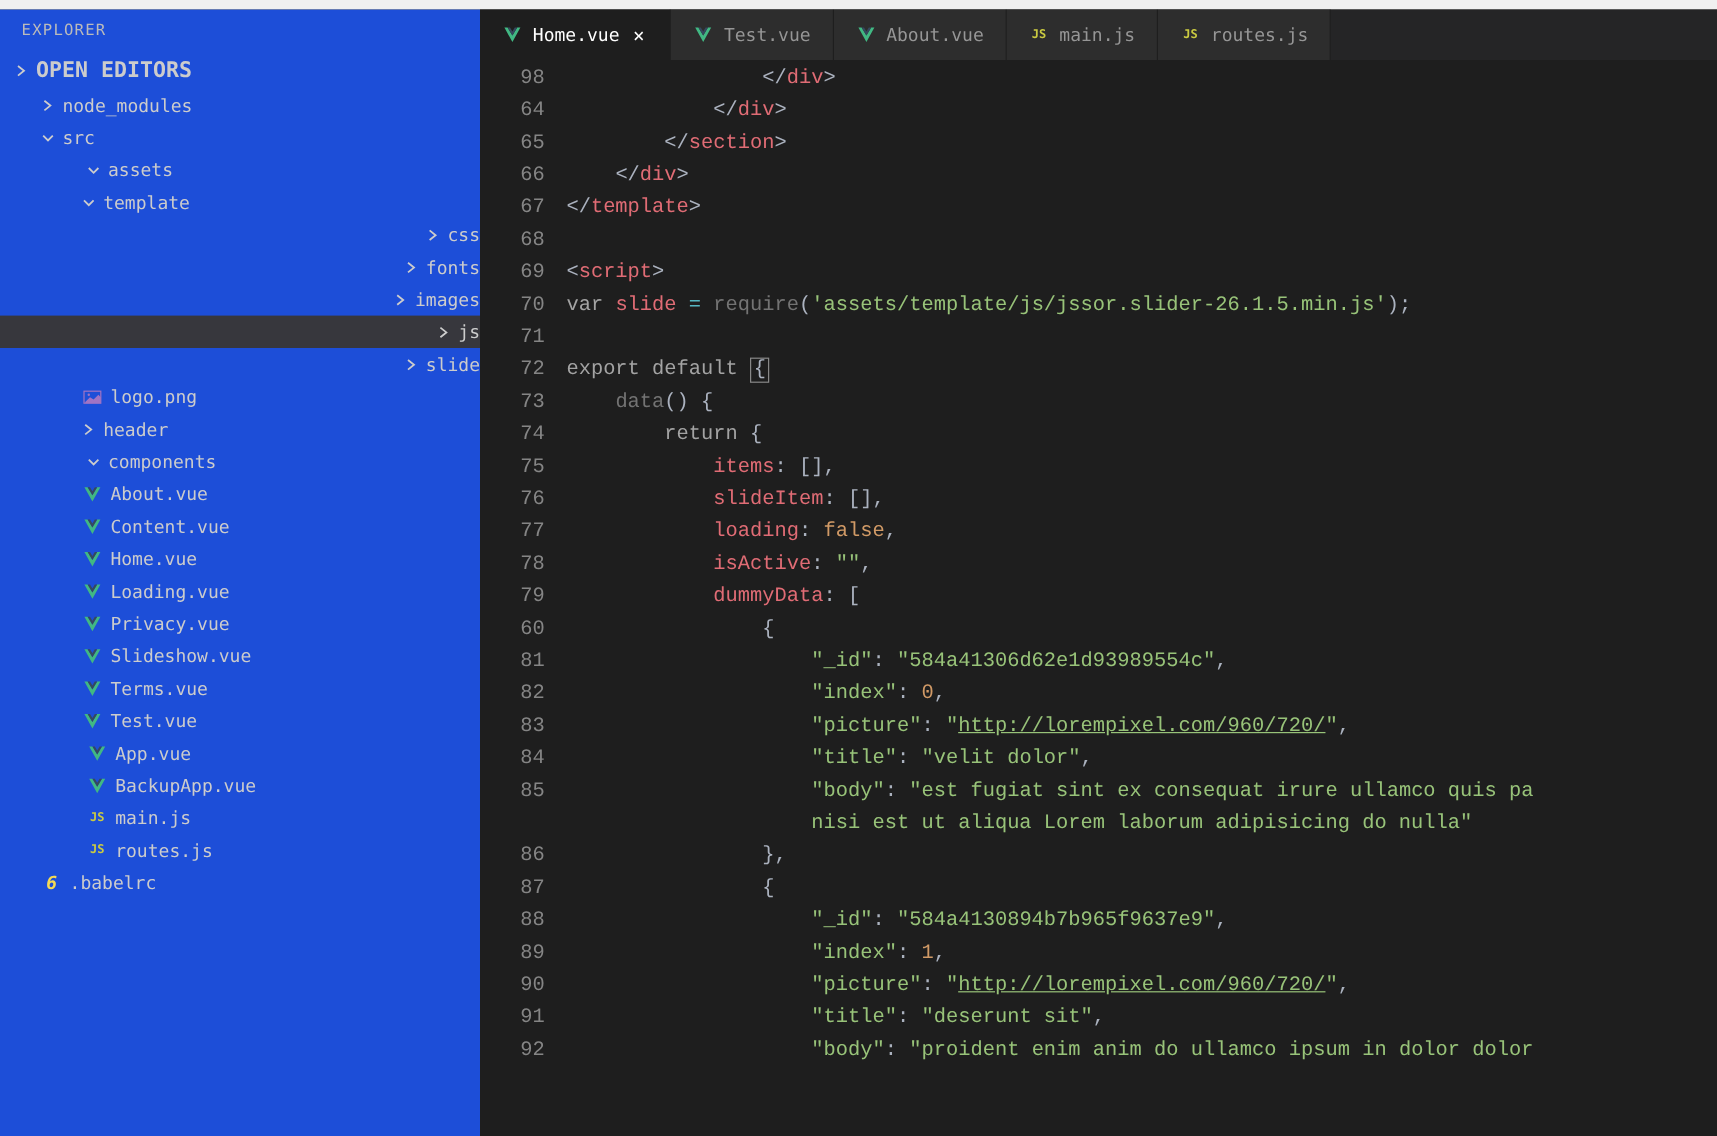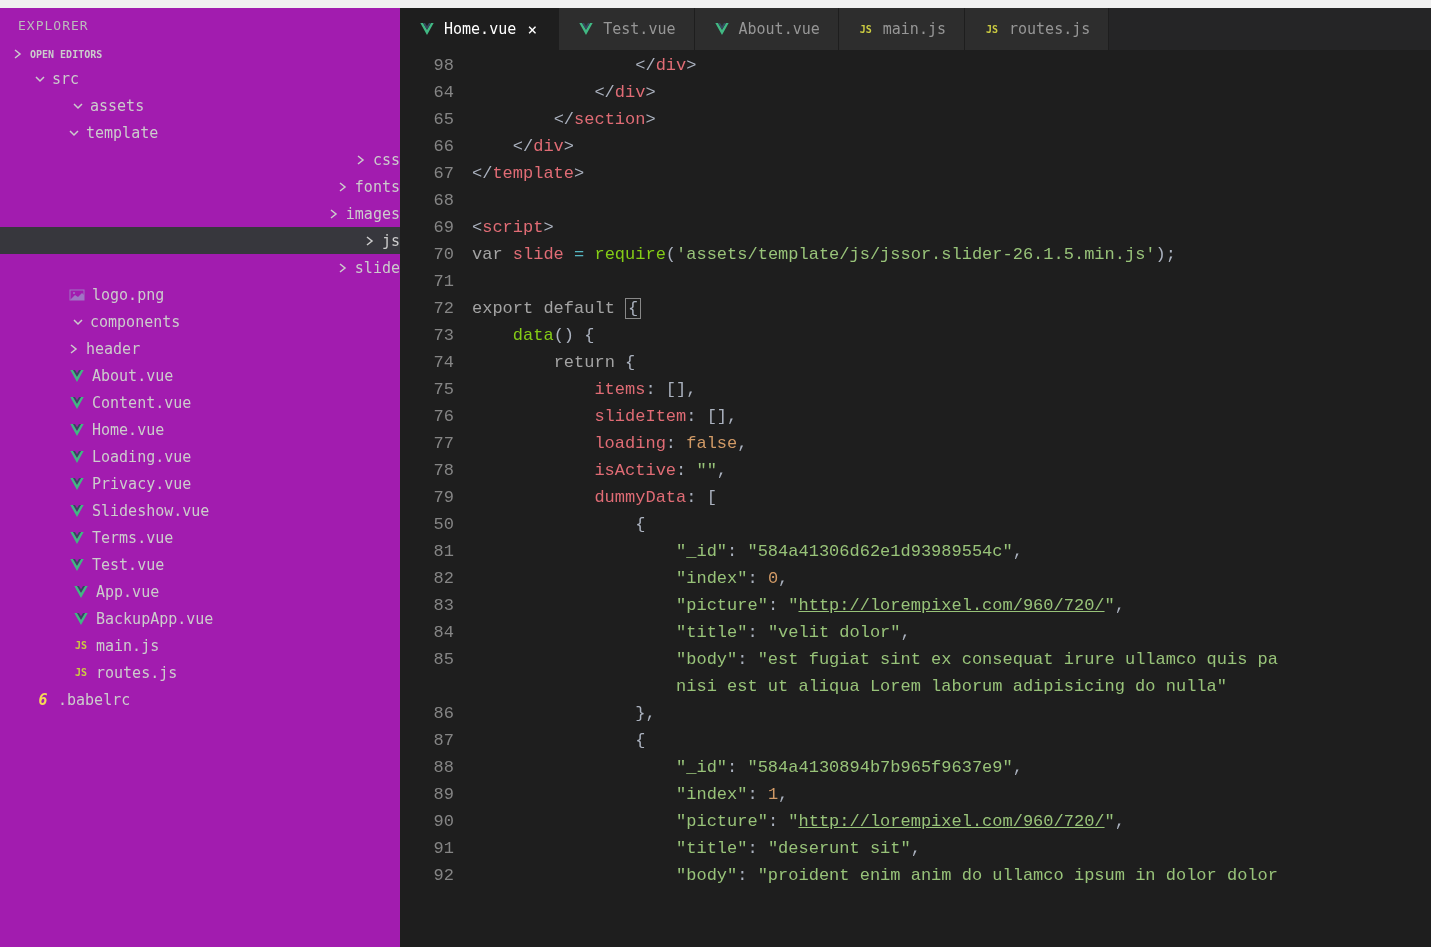--- a/index.html
+++ b/index.html
@@ -14,36 +14,36 @@
 .top-bar {
   height: 8px;
   background: #f0f0f0;
 }
 .main {
   display: flex;
   height: calc(100% - 8px);
 }
 .sidebar {
   width: 400px;
-  background: #a21caf;
+  background: #1d4ed8;
   display: flex;
   flex-direction: column;
   overflow: hidden;
 }
 .sidebar-header {
   padding: 10px 18px;
   font-size: 13px;
   letter-spacing: 1px;
   color: #bbbbbb;
 }
 .section-row {
   display: flex;
   align-items: center;
   padding: 5px 12px;
-  font-size: 10px;
+  font-size: 18px;
   color: #cccccc;
   cursor: pointer;
   gap: 6px;
 }
 .section-row.bold {
   font-weight: 700;
 }
 .chevron {
   width: 12px;
   height: 12px;
@@ -139,21 +139,21 @@
   padding-top: 2px;
   white-space: pre;
   overflow: hidden;
 }
 .code .line { height: 27px; }
 .tag { color: #e06c75; }
 .bracket { color: #abb2bf; }
 .keyword { color: #a3a3a3; }
 .keyword2 { color: #56b6c2; }
 .var { color: #e06c75; }
-.fn { color: #84cc16; }
+.fn { color: #737373; }
 .string { color: #98c379; }
 .string-link { color: #98c379; text-decoration: underline; }
 .num { color: #d19a66; }
 .bool { color: #d19a66; }
 .plain { color: #abb2bf; }
 .cursor-box {
   border: 1px solid #888;
   padding: 0 2px;
 }
 </style>
@@ -174,20 +174,28 @@
           </svg>
       </span>
       <span>OPEN EDITORS</span>
     </div>
 
 
     <div class="tree" id="tree">
         <div class="tree-row indent-0">
           <span class="chevron">
             <svg viewBox="0 0 10 10">
+              <path d="M2 1 L7 5 L2 9" fill="none" stroke="#cccccc" stroke-width="1.5"></path>
+            </svg>
+          </span>
+          <span>node_modules</span>
+        </div>
+        <div class="tree-row indent-0">
+          <span class="chevron">
+            <svg viewBox="0 0 10 10">
               <path d="M1 3 L5 7 L9 3" fill="none" stroke="#cccccc" stroke-width="1.5"></path>
             </svg>
           </span>
           <span>src</span>
         </div>
         <div class="tree-row indent-1">
           <span class="chevron">
             <svg viewBox="0 0 10 10">
               <path d="M1 3 L5 7 L9 3" fill="none" stroke="#cccccc" stroke-width="1.5"></path>
             </svg>
@@ -245,35 +253,35 @@
         <div class="tree-row indent-2">
           <span class="icon img-icon">
             <svg viewBox="0 0 16 16" width="16" height="16">
               <rect x="1" y="3" width="14" height="10" fill="none" stroke="#a074c4" stroke-width="1"></rect>
               <circle cx="5" cy="6" r="1" fill="#a074c4"></circle>
               <path d="M2 12 L6 8 L9 10 L13 6 L15 8 L15 13 L2 13 Z" fill="#a074c4"></path>
             </svg>
           </span>
           <span>logo.png</span>
         </div>
+        <div class="tree-row indent-2">
+          <span class="chevron">
+            <svg viewBox="0 0 10 10">
+              <path d="M2 1 L7 5 L2 9" fill="none" stroke="#cccccc" stroke-width="1.5"></path>
+            </svg>
+          </span>
+          <span>header</span>
+        </div>
         <div class="tree-row indent-1">
           <span class="chevron">
             <svg viewBox="0 0 10 10">
               <path d="M1 3 L5 7 L9 3" fill="none" stroke="#cccccc" stroke-width="1.5"></path>
             </svg>
           </span>
           <span>components</span>
-        </div>
-        <div class="tree-row indent-2">
-          <span class="chevron">
-            <svg viewBox="0 0 10 10">
-              <path d="M2 1 L7 5 L2 9" fill="none" stroke="#cccccc" stroke-width="1.5"></path>
-            </svg>
-          </span>
-          <span>header</span>
         </div>
         <div class="tree-row indent-2">
           <span class="icon vue-icon">
             <svg viewBox="0 0 24 24">
               <path fill="#41b883" d="M2 3h4l6 10 6-10h4L12 21 2 3z"></path>
               <path fill="#35495e" d="M6 3h3l3 5 3-5h3l-6 10L6 3z"></path>
             </svg>
           </span>
           <span>About.vue</span>
         </div>
@@ -424,21 +432,21 @@
           <div>70</div>
           <div>71</div>
           <div>72</div>
           <div>73</div>
           <div>74</div>
           <div>75</div>
           <div>76</div>
           <div>77</div>
           <div>78</div>
           <div>79</div>
-          <div>50</div>
+          <div>60</div>
           <div>81</div>
           <div>82</div>
           <div>83</div>
           <div>84</div>
           <div>85</div>
           <div></div>
           <div>86</div>
           <div>87</div>
           <div>88</div>
           <div>89</div>

